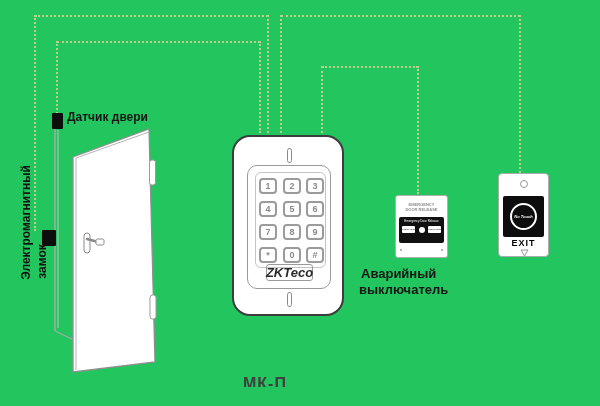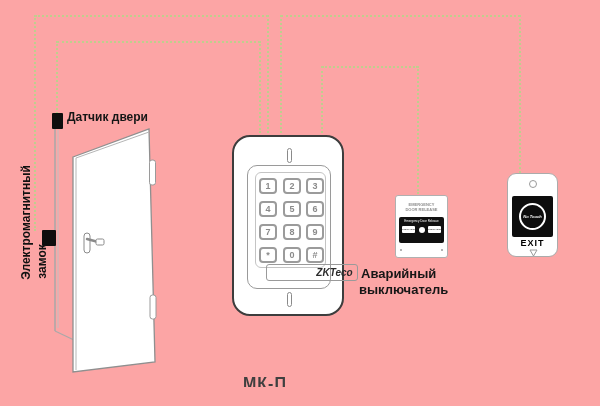--- a/index.html
+++ b/index.html
@@ -1,16 +1,16 @@
 <!DOCTYPE html>
 <html><head>
 <meta charset="utf-8">
 <style>
   html,body{margin:0;padding:0;background:#fff;}
-  #stage{position:relative;width:600px;height:406px;background:#fca5a5;overflow:hidden;
+  #stage{position:relative;width:600px;height:406px;background:#22c55e;overflow:hidden;
          font-family:"Liberation Sans",sans-serif;color:#1a1a1a;}
   .abs{position:absolute;}
   
   .wire-h{position:absolute;height:0;border-top:2px dotted #bfce8d;}
   .wire-v{position:absolute;width:0;border-left:2px dotted #bfce8d;}
   
   .lbl{position:absolute;font-weight:600;color:#161616;white-space:nowrap;}
   .vtext{position:absolute;transform:rotate(-90deg);font-weight:600;font-size:12px;
          color:#111;text-align:center;white-space:nowrap;line-height:13px;}
   
@@ -21,37 +21,37 @@
   .kp-slot{position:absolute;width:5px;height:15px;border:1px solid #8a8a8a;border-radius:3px;box-sizing:border-box;}
   .kp-panel{position:absolute;left:13px;top:28px;width:84px;height:124px;
             border:1px solid #9a9a9a;border-radius:10px;box-sizing:border-box;}
   .kp-keys{position:absolute;left:7px;top:6px;width:71px;height:96px;
            border:1px solid #c4c4c4;border-radius:6px;box-sizing:border-box;}
   .key{position:absolute;width:18px;height:16px;border:2px solid #9b9b9b;border-radius:4px;
        box-sizing:border-box;display:flex;align-items:center;justify-content:center;
        font-size:9px;font-weight:700;color:#8a8a8a;background:#fff;}
   .kp-logo{position:absolute;left:18px;top:98px;width:45px;height:15px;border:1px solid #9a9a9a;
            border-radius:3px;display:flex;align-items:center;justify-content:center;
-           font-style:italic;font-weight:700;font-size:10px;color:#2b2b2b;letter-spacing:0;padding-left:45px;}
+           font-style:italic;font-weight:700;font-size:13px;color:#2b2b2b;letter-spacing:0;}
   
   .em-plate{position:absolute;left:395px;top:195px;width:53px;height:63px;
             border:1px solid #b0b0b0;border-radius:3px;background:#fff;box-sizing:border-box;}
   .em-top{position:absolute;left:0;top:6px;width:100%;text-align:center;
           font-size:4px;line-height:5px;color:#8e8e8e;font-weight:700;letter-spacing:0;}
   .em-panel{position:absolute;left:3px;top:21px;width:45px;height:26px;background:#101010;
             border-radius:2px;}
   .em-title{width:100%;text-align:center;font-size:3px;line-height:3px;margin-top:3px;color:#fff;}
   .em-row{display:flex;align-items:center;justify-content:space-between;padding:3px 3px 0 3px;}
   .em-pill{width:13px;height:7px;background:#fff;border-radius:1px;font-size:2px;line-height:7px;
            text-align:center;color:#222;overflow:hidden;}
   .em-circle{width:6px;height:6px;border-radius:50%;background:#fff;}
   .em-dot{position:absolute;width:2px;height:2px;border-radius:50%;background:#9a9a9a;bottom:6px;}
   
   .ex-plate{position:absolute;left:498px;top:173px;width:51px;height:84px;
-            border:1px solid #ababab;border-radius:9px;background:#fff;box-sizing:border-box;margin-left:9px;}
+            border:1px solid #ababab;border-radius:4px;background:#fff;box-sizing:border-box;}
   .ex-screw{position:absolute;left:50%;transform:translateX(-50%);top:6px;width:8px;height:8px;
             border:1px solid #9a9a9a;border-radius:50%;box-sizing:border-box;}
   .ex-black{position:absolute;left:4px;top:22px;width:41px;height:41px;background:#0d0d0d;
             border-radius:2px;display:flex;align-items:center;justify-content:center;}
   .ex-ring{width:27px;height:27px;border:2px solid #fff;border-radius:50%;box-sizing:border-box;
            display:flex;align-items:center;justify-content:center;}
   .ex-brand{font-size:4px;color:#fff;font-weight:700;font-style:italic;text-align:center;}
   .ex-exit{position:absolute;left:0;top:64px;width:100%;text-align:center;
            font-size:9px;font-weight:900;letter-spacing:1px;color:#000;}
   

